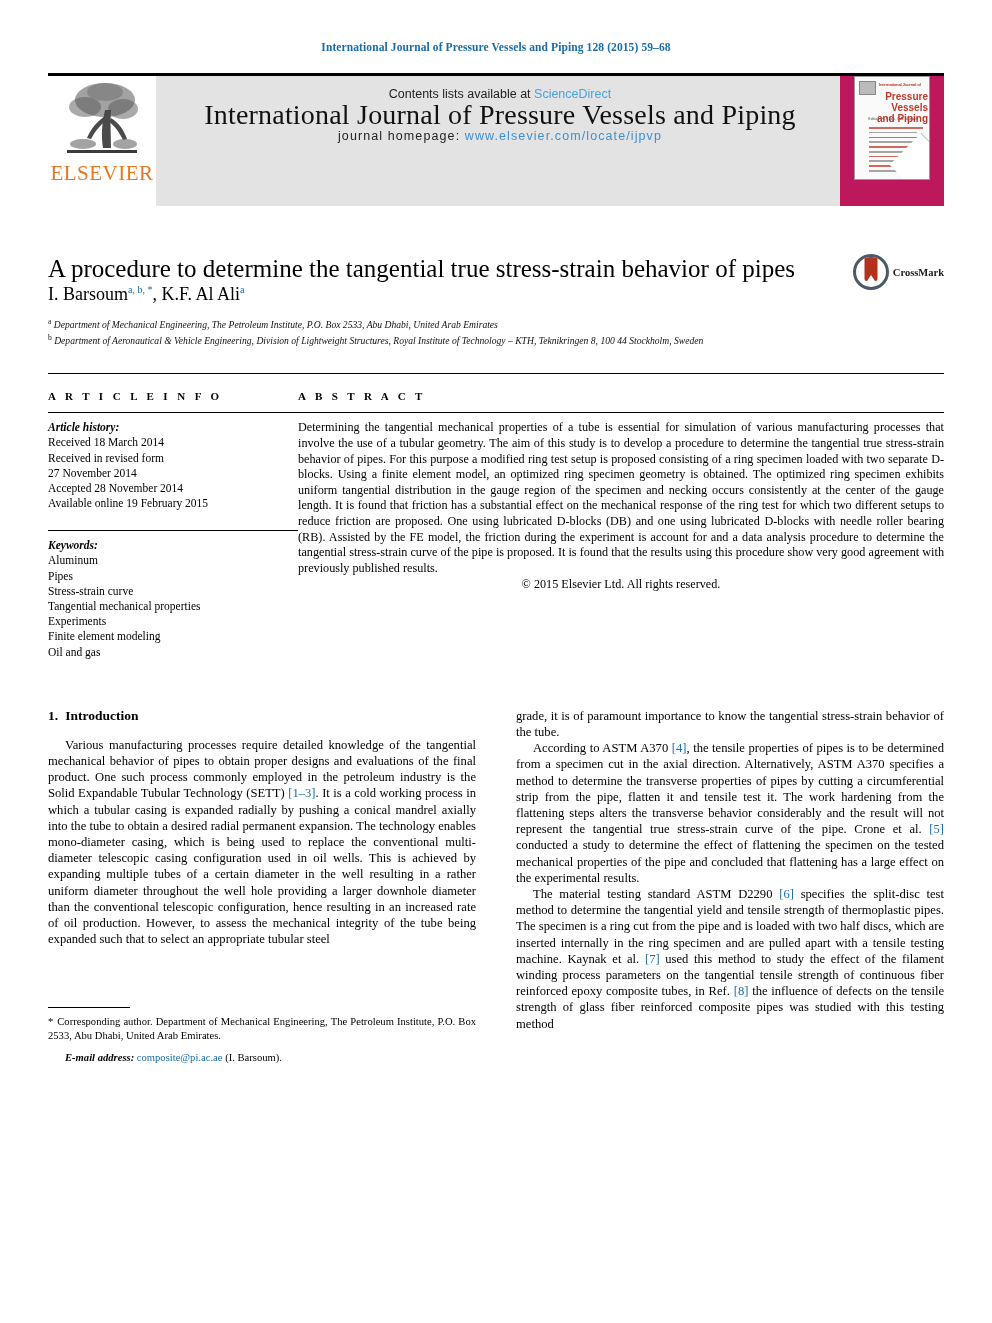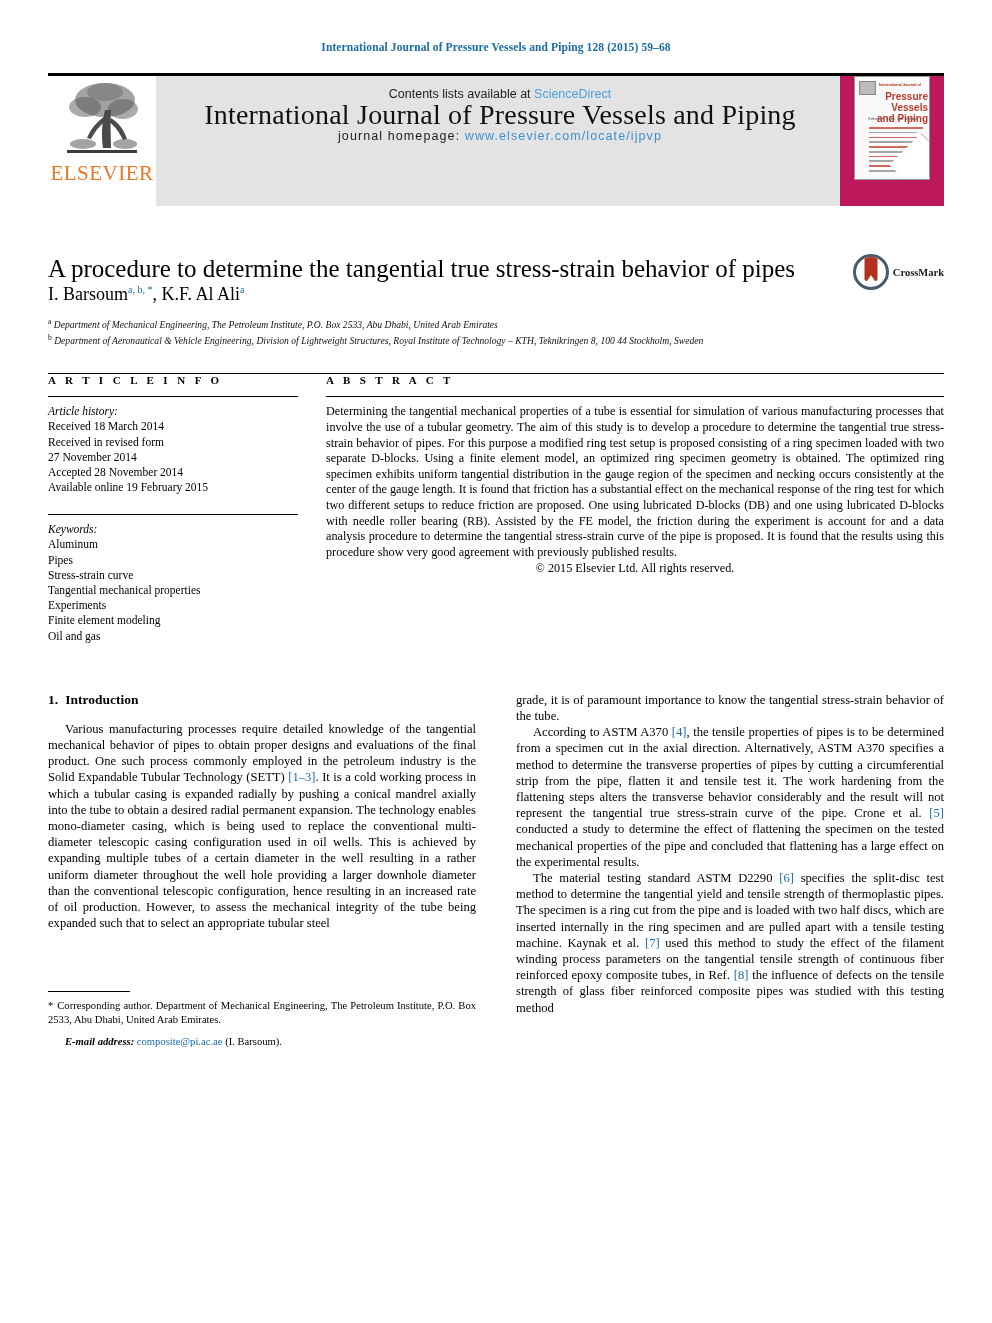--- a/index.html
+++ b/index.html
@@ -258,22 +258,22 @@
   .affiliations sup {
     font-style: normal;
     font-size: 7.5px;
     vertical-align: super;
   }
 
   
   .info-abstract {
     margin-top: 26px;
     border-top: 1.5px solid #000;
-    display: flex;
-    gap: 28px;
+    padding-top: 16px;
+    display: flex;
   }
   .col-info {
     flex: 0 0 250px;
     width: 250px;
   }
   .col-abstract {
     flex: 1 1 auto;
   }
   .sec-head {
     font-family: "Liberation Serif", serif;
@@ -282,21 +282,21 @@
     letter-spacing: 3.4px;
     color: #000;
     margin-bottom: 10px;
   }
   .rule {
     border-top: 1.4px solid #000;
     margin: 0 0 7px 0;
   }
   .info-label {
     font-style: italic;
-    font-weight: normal;
+    font-weight: bold;
     font-size: 11.5px;
     line-height: 15px;
   }
   .info-list {
     font-size: 11.5px;
     line-height: 15.2px;
   }
   .info-gap { height: 19px; }
 
   .abstract-body {

